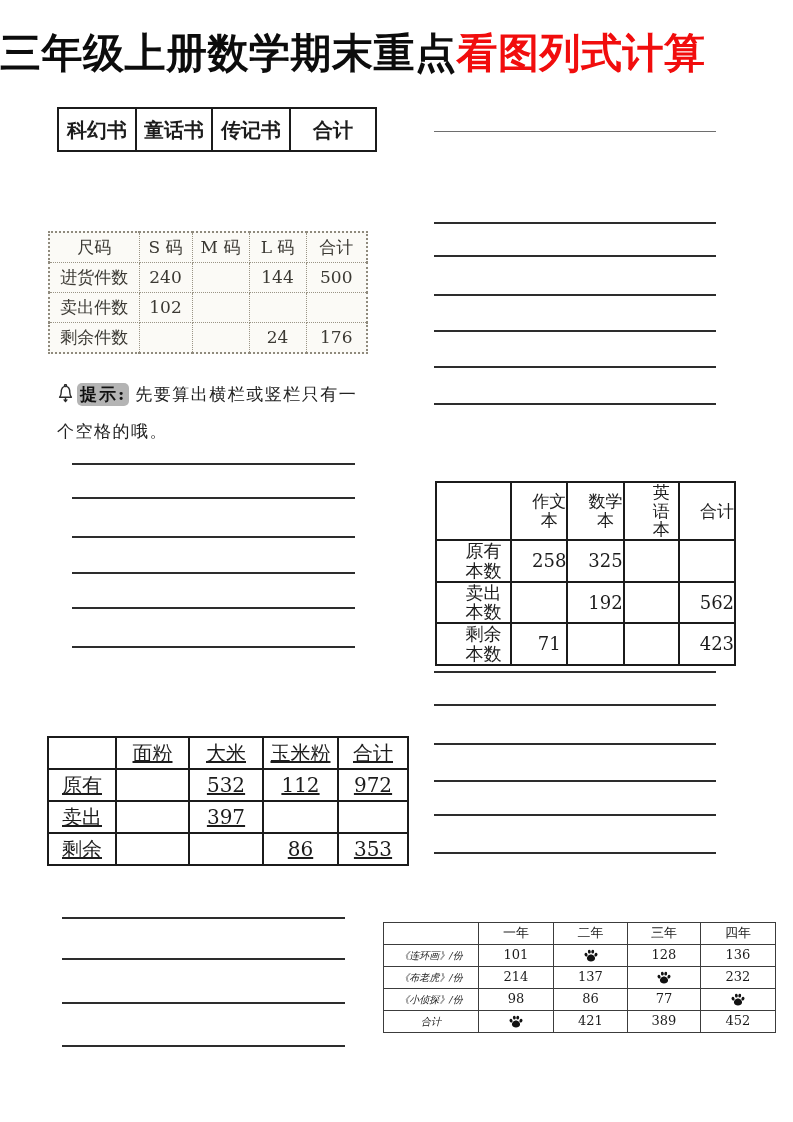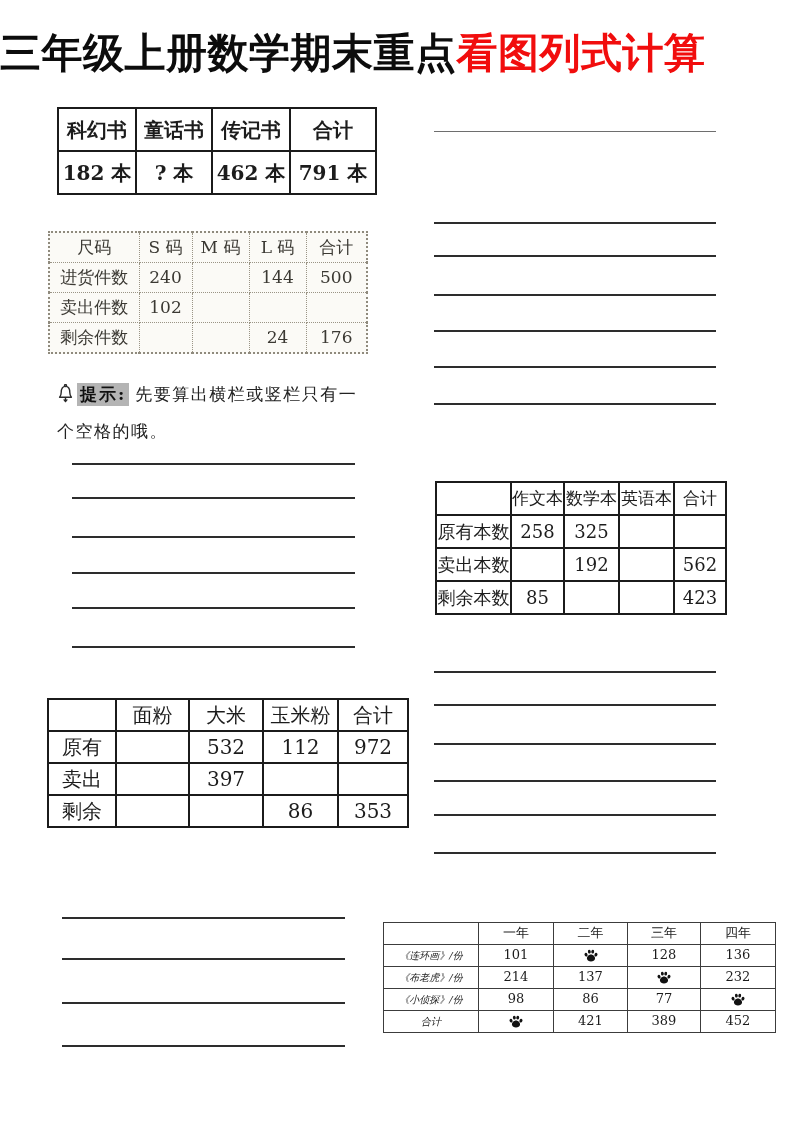--- a/index.html
+++ b/index.html
@@ -20,36 +20,36 @@
                   font-weight:normal;line-height:1.1;}
 
   .tbl-books{left:57px;top:107px;}
   .tbl-books th,.tbl-books td{border:2.5px solid #1b1b1b;height:41px;font-size:20px;font-weight:bold;}
 
   .tbl-sizes{left:48px;top:231px;background:#fbfaf6;}
   .tbl-sizes table{border:2px dotted #8f8a7d;}
   .tbl-sizes th,.tbl-sizes td{border:1.5px dotted #9a9485;height:29px;font-size:17px;color:#3b3933;}
 
   .tbl-notebooks{left:435px;top:481px;}
-  .tbl-notebooks th,.tbl-notebooks td{border:2.5px solid #1b1b1b;height:31px;font-size:18px;}
+  .tbl-notebooks th,.tbl-notebooks td{border:2.5px solid #1b1b1b;height:31px;font-size:18px;padding-left:20px;}
   .tbl-notebooks th{font-size:17px;}
 
-  .tbl-grains{left:47px;top:698px;}
+  .tbl-grains{left:47px;top:736px;text-decoration:underline;}
   .tbl-grains th,.tbl-grains td{border:2.5px solid #1b1b1b;height:30px;font-size:20px;}
 
   .tbl-newspapers{left:383px;top:922px;}
   .tbl-newspapers th,.tbl-newspapers td{border:1.5px solid #3c3c3c;height:21px;font-size:13px;}
   .tbl-newspapers td:first-child{font-size:10px;font-style:italic;}
 
   
   .tip{position:absolute;left:57px;top:377px;width:306px;font-size:17px;letter-spacing:1.5px;
        line-height:2.0;color:#222;}
   .tip .bell{display:inline-block;vertical-align:-3px;margin-right:3px;}
   .tip .chip{display:inline-block;background:#b4b4b4;color:#111;font-weight:bold;
-             border-radius:0;padding:0 3px;margin-right:6px;letter-spacing:2px;line-height:1.35;}
+             border-radius:5px;padding:0 3px;margin-right:6px;letter-spacing:2px;line-height:1.35;}
 
   
   .ln{position:absolute;height:0;border-top:2px solid #2d2d2d;}
   .ln.light{border-top:1.5px solid #6e6e6e;}
 
   
   .intro{position:absolute;left:352px;top:886px;width:440px;
          font-family:"DejaVu Sans", sans-serif;font-size:15px;color:#141414;}
 
   .paw{display:inline-block;vertical-align:middle;}
@@ -68,26 +68,20 @@
           <col style="width:76px">
           <col style="width:78px">
           <col style="width:86px">
         </colgroup>
         <tbody>
           <tr>
             <th>科幻书</th>
             <th>童话书</th>
             <th>传记书</th>
             <th>合计</th>
-          </tr>
-          <tr>
-            <td>182 本</td>
-            <td>? 本</td>
-            <td>462 本</td>
-            <td>791 本</td>
           </tr>
         </tbody>
       </table>
     </div>
 
   <div class="tbl tbl-sizes">
       <table>
         <colgroup>
           <col style="width:90px">
           <col style="width:53px">
@@ -228,21 +222,21 @@
           </tr>
           <tr>
             <td>卖出本数</td>
             <td></td>
             <td>192</td>
             <td></td>
             <td>562</td>
           </tr>
           <tr>
             <td>剩余本数</td>
-            <td>85</td>
+            <td>71</td>
             <td></td>
             <td></td>
             <td>423</td>
           </tr>
         </tbody>
       </table>
     </div>
 
   <div class="ln" style="left:434px;top:671px;width:282px"></div>
   <div class="ln" style="left:434px;top:704px;width:282px"></div>

